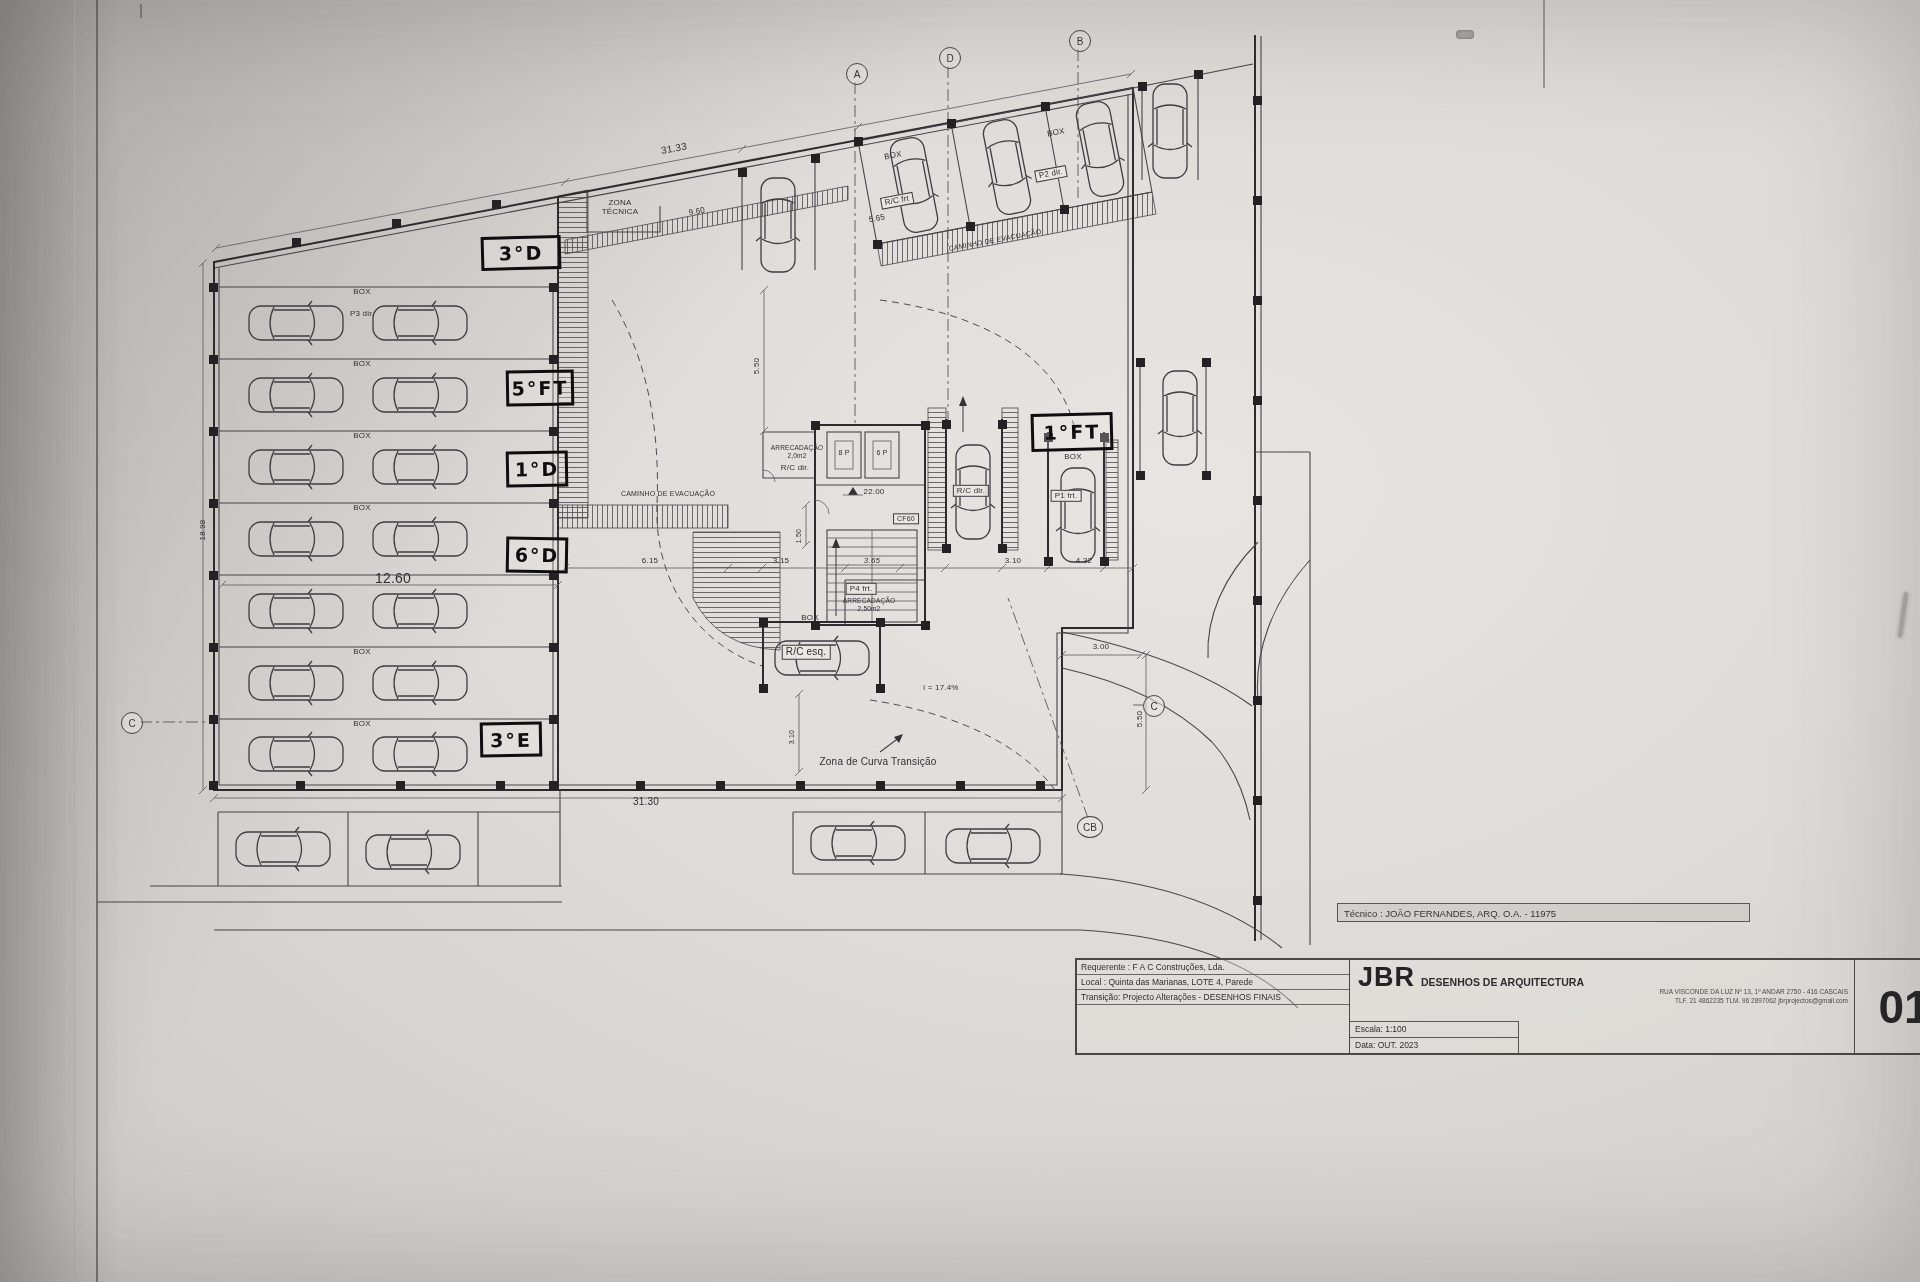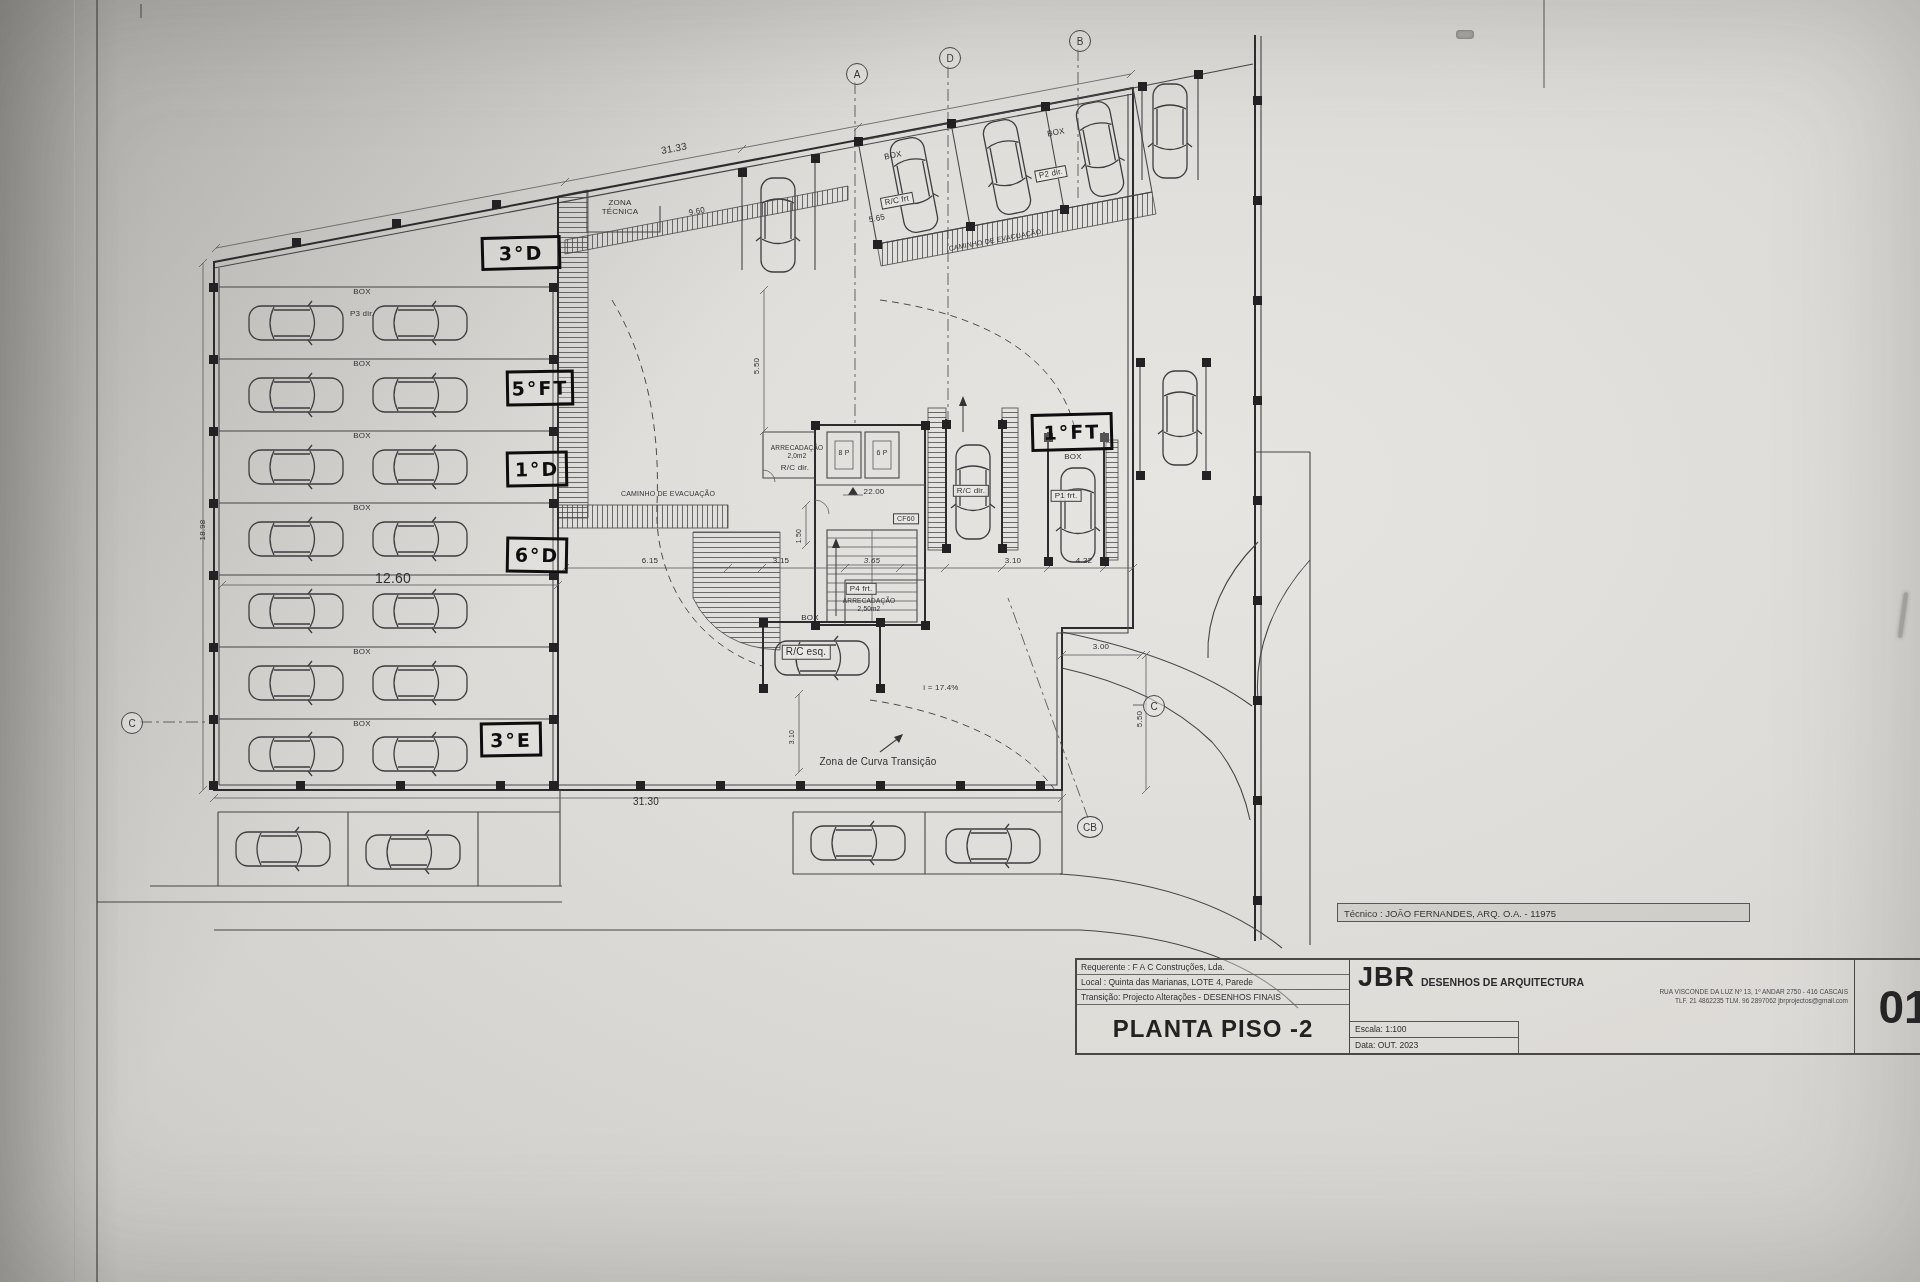--- a/index.html
+++ b/index.html
@@ -312,21 +312,20 @@
         <span>F A C Construções, Lda.</span>
       </div>
       <div class="tb-row">
         <span>Local :</span>
         <span>Quinta das Marianas, LOTE 4, Parede</span>
       </div>
       <div class="tb-row">
         <span>Transição:</span>
         <span>Projecto Alterações - DESENHOS FINAIS</span>
       </div>
-      <div class="tb-title">PLANTA PISO -2</div>
     </div>
     <div class="tb-mid">
       <div class="tb-firm">
         <span class="jbr">JBR</span>
         <span class="firmtype">DESENHOS DE ARQUITECTURA</span>
       </div>
       <div class="tb-addr a1">RUA VISCONDE DA LUZ Nº 13, 1º ANDAR  2750 - 416 CASCAIS</div>
       <div class="tb-addr a2">TLF. 21 4862235   TLM. 96 2897062   jbrprojectos@gmail.com</div>
       <div class="tb-cells">
         <div class="tb-cell">Escala:  1:100</div>

